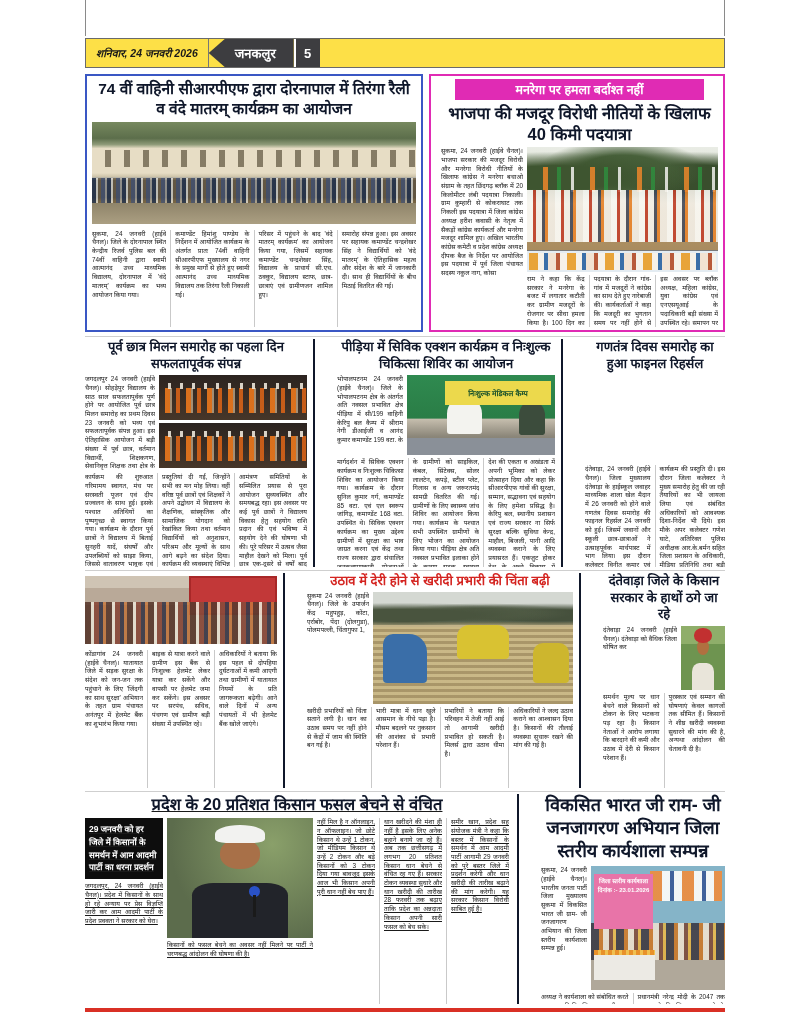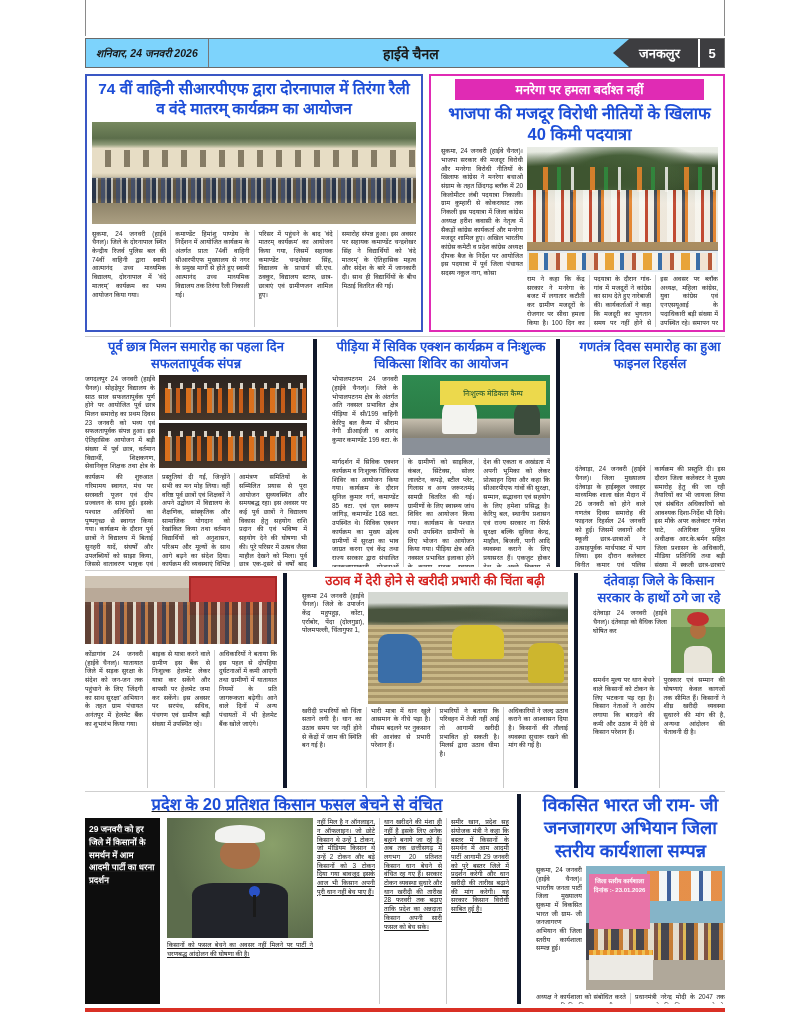--- a/index.html
+++ b/index.html
@@ -1,35 +1,35 @@
 <!DOCTYPE html>
 <html><head>
 <meta charset="utf-8">
 <style>
   html,body{margin:0;padding:0;}
   body{width:800px;height:1036px;background:#ffffff;font-family:"Liberation Sans","DejaVu Sans",sans-serif;color:#1a1a1a;position:relative;overflow:hidden;}
   .sheet{position:absolute;left:85px;top:0;width:640px;}
   .tick{position:absolute;top:0;width:1px;height:36px;background:#8a8a8a;}
   .tick.l{left:0;} .tick.r{right:0;}
   
-  .masthead{margin-top:38px;height:28px;background:#7dd3fc;border:1px solid #6a6a6a;display:flex;align-items:stretch;}
+  .masthead{margin-top:38px;height:28px;background:#fde047;border:1px solid #6a6a6a;display:flex;align-items:stretch;}
   .mh-date{display:flex;align-items:center;padding:0 10px;border-right:1px solid #777;font-weight:bold;font-size:10.5px;font-style:italic;}
   .mh-title{flex:1;display:flex;align-items:center;justify-content:center;font-weight:bold;font-size:14px;}
   .mh-right{display:flex;align-items:stretch;}
   .mh-edition{background:#3d3d40;color:#fff;font-weight:bold;font-size:13px;display:flex;align-items:center;padding:0 18px 0 26px;clip-path:polygon(0 50%,16px 0,100% 0,100% 100%,16px 100%);}
   .mh-pageno{background:#3d3d40;color:#fff;font-weight:bold;font-size:13px;width:24px;display:flex;align-items:center;justify-content:center;border-left:2px solid #fff;}
   
   .band{display:flex;align-items:stretch;}
   .band-top{margin-top:6px;height:258px;gap:6px;}
   .band-mid1{margin-top:4px;height:228px;gap:6px;border-top:1px solid #cfcfcf;padding-top:2px;}
   .band-mid2{margin-top:3px;height:215px;gap:6px;border-top:1px solid #cfcfcf;padding-top:2px;}
   .band-bottom{margin-top:3px;height:210px;gap:8px;border-top:1px solid #cfcfcf;padding-top:2px;}
   .art{overflow:hidden;display:flex;flex-direction:column;min-width:0;}
-  .art+.art{border-left:4px solid #0f172a;padding-left:15px;}
-  h1,h2{margin:0;text-align:center;line-height:1.28;font-weight:bold;color:#1d4ed8;}
+  .art+.art{border-left:2px solid #0f172a;padding-left:22px;}
+  h1,h2{margin:0;text-align:center;line-height:1.28;font-weight:bold;color:#0f172a;}
   .byrow{display:flex;gap:4px;min-height:0;}
   .cols{display:flex;gap:4px;flex:1;min-height:0;overflow:hidden;margin-top:3px;}
   .cols>div{flex:1;font-size:6.4px;line-height:1.36;text-align:justify;overflow:hidden;min-width:0;}
   .cols>div+div{border-left:1px solid #c9c9c9;padding-left:4px;}
   .side{font-size:6.4px;line-height:1.36;text-align:justify;overflow:hidden;flex:none;}
   
   .a-crpf{flex:none;width:324px;border:2px solid #3a57c4;padding:3px 5px;}
   .a-crpf h1{font-size:15.5px;}
   .a-pady{flex:1;border:2px solid #e02bb4;padding:3px 5px;}
   .kicker{background:#e02bb4;color:#fff;font-weight:bold;font-size:12.5px;text-align:center;padding:2px 0;margin:0 14px;}
@@ -56,21 +56,21 @@
   .ph-march .flags{position:absolute;left:0;right:0;top:16%;height:20%;background:repeating-linear-gradient(90deg,transparent 0 16px,rgba(236,134,42,.85) 16px 21px,transparent 21px 30px,rgba(46,143,62,.8) 30px 34px,transparent 34px 44px,rgba(240,240,236,.85) 44px 47px);}
   .ph-march .bannerstrip{position:absolute;left:0;right:0;bottom:0;height:17%;border-top:1px solid #7a7a7a;background:#e4ecf2;}
   .ph-march .bannerstrip::before{content:"";position:absolute;inset:2px 2px 2px 2px;background:repeating-linear-gradient(90deg,#e8a43a 0 9px,#f6f1e8 9px 15px,#3a6ea8 15px 19px,#f2e2d2 19px 27px,#b85a3a 27px 31px,#f6f1e8 31px 38px);}
   
   .ph-dance{height:45px;background:linear-gradient(180deg,#2c2420 0%,#463629 100%);}
   .ph-dance+.ph-dance{margin-top:3px;}
   .ph-dance::before{content:"";position:absolute;left:0;right:0;top:28%;height:55%;background:repeating-linear-gradient(90deg,transparent 0 6px,rgba(232,118,28,.92) 6px 11px,rgba(250,222,182,.55) 11px 13px,transparent 13px 17px,rgba(214,98,24,.9) 17px 21px);}
   .ph-dance::after{content:"";position:absolute;left:0;right:0;top:18%;height:12%;background:repeating-linear-gradient(90deg,transparent 0 9px,rgba(246,240,228,.85) 9px 12px);}
   
   .ph-camp{flex:1;height:80px;background:linear-gradient(180deg,#2f8a50 0%,#2a7d46 54%,#c6beae 55%,#8d887b 76%,#67635a 100%);}
-  .ph-camp .plate{position:absolute;top:7%;left:26%;right:3%;height:30%;background:#eBD94C;background:#ecd94c;color:#19512a;font-weight:normal;font-size:7.5px;display:flex;align-items:center;justify-content:center;overflow:hidden;white-space:nowrap;}
+  .ph-camp .plate{position:absolute;top:7%;left:26%;right:3%;height:30%;background:#eBD94C;background:#ecd94c;color:#19512a;font-weight:bold;font-size:7.5px;display:flex;align-items:center;justify-content:center;overflow:hidden;white-space:nowrap;}
   .ph-camp .doc{position:absolute;left:27%;top:28%;width:24%;height:46%;background:#f3f3ef;border-radius:42% 42% 8% 8%;}
   .ph-camp .doc::before{content:"";position:absolute;top:-38%;left:28%;width:44%;height:44%;background:#b58a62;border-radius:50%;}
   .ph-camp .p2{position:absolute;right:7%;top:33%;width:17%;height:42%;background:#3c4c3c;border-radius:40% 40% 8% 8%;}
   .ph-camp .p2::before{content:"";position:absolute;top:-34%;left:28%;width:44%;height:40%;background:#9a6a44;border-radius:50%;}
   .ph-camp::after{content:"";position:absolute;left:0;right:0;bottom:0;height:22%;background:#8a9098;}
   
   .ph-parade{height:84px;margin:3px 0;background:linear-gradient(180deg,#b6b2aa 0%,#9c9890 18%,#ad9275 30%,#a25c3e 45%,#9c5a3c 100%);}
   .ph-parade::before{content:"";position:absolute;left:0;right:0;top:0;height:16%;background:linear-gradient(180deg,#e8832a 0 34%,#f2efe8 34% 67%,#2e8f3e 67% 100%);}
   .ph-parade::after{content:"";position:absolute;left:0;right:0;top:42%;height:34%;background:repeating-linear-gradient(90deg,#d9c9a9 0 5px,#6d5c40 5px 8px,#c9b997 8px 12px,#8a2e2e 12px 13px,#d9c9a9 13px 16px);}
   
@@ -108,21 +108,20 @@
 </head>
 <body>
 
 <div class="tick l" style="left:85px;"></div>
 <div class="tick r" style="left:724px;"></div>
 
 <div class="sheet">
 
   <header class="masthead">
     <div class="mh-date">शनिवार, 24 जनवरी 2026</div>
-    <div class="mh-title">हाईवे चैनल</div>
     <div class="mh-right">
       <div class="mh-edition">जनकलुर</div>
       <div class="mh-pageno">5</div>
     </div>
   </header>
 
   <section class="band band-top">
     <article class="art a-crpf">
       <h1>74 वीं वाहिनी सीआरपीएफ द्वारा दोरनापाल में तिरंगा रैली व वंदे मातरम् कार्यक्रम का आयोजन</h1>
       <div class="ph ph-crpf"></div>
@@ -238,21 +237,21 @@
         <div>समर्थन मूल्य पर धान बेचने वाले किसानों को टोकन के लिए भटकना पड़ रहा है। किसान नेताओं ने आरोप लगाया कि बारदाने की कमी और उठाव में देरी से किसान परेशान हैं।</div>
         <div>पुरस्कार एवं सम्मान की घोषणाएं केवल कागजों तक सीमित हैं। किसानों ने शीघ्र खरीदी व्यवस्था सुधारने की मांग की है, अन्यथा आंदोलन की चेतावनी दी है।</div>
       </div>
     </article>
   </section>
 
   <section class="band band-bottom">
     <article class="art a-kisan">
       <h2>प्रदेश के 20 प्रतिशत किसान फसल बेचने से वंचित</h2>
       <div class="byrow" style="flex:1;margin-top:3px;min-height:0;">
-        <div style="width:78px;flex:none;display:flex;flex-direction:row;gap:3px;min-height:0;overflow:hidden;">
+        <div style="width:78px;flex:none;display:flex;flex-direction:column;gap:3px;min-height:0;overflow:hidden;">
           <div class="callout">29 जनवरी को हर जिले में किसानों के समर्थन में आम आदमी पार्टी का धरना प्रदर्शन</div>
           <div class="small-note" style="flex:1;">जगदलपुर, 24 जनवरी (हाईवे चैनल)। प्रदेश में किसानों के साथ हो रहे अन्याय पर प्रेस विज्ञप्ति जारी कर आम आदमी पार्टी के प्रदेश प्रवक्ता ने सरकार को घेरा।</div>
         </div>
         <div style="width:146px;flex:none;display:flex;flex-direction:column;gap:3px;min-height:0;overflow:hidden;">
           <div class="ph ph-aap">
             <div class="cap"></div>
             <div class="face"></div>
             <div class="vest"></div>
             <div class="mic"></div>
           </div>

